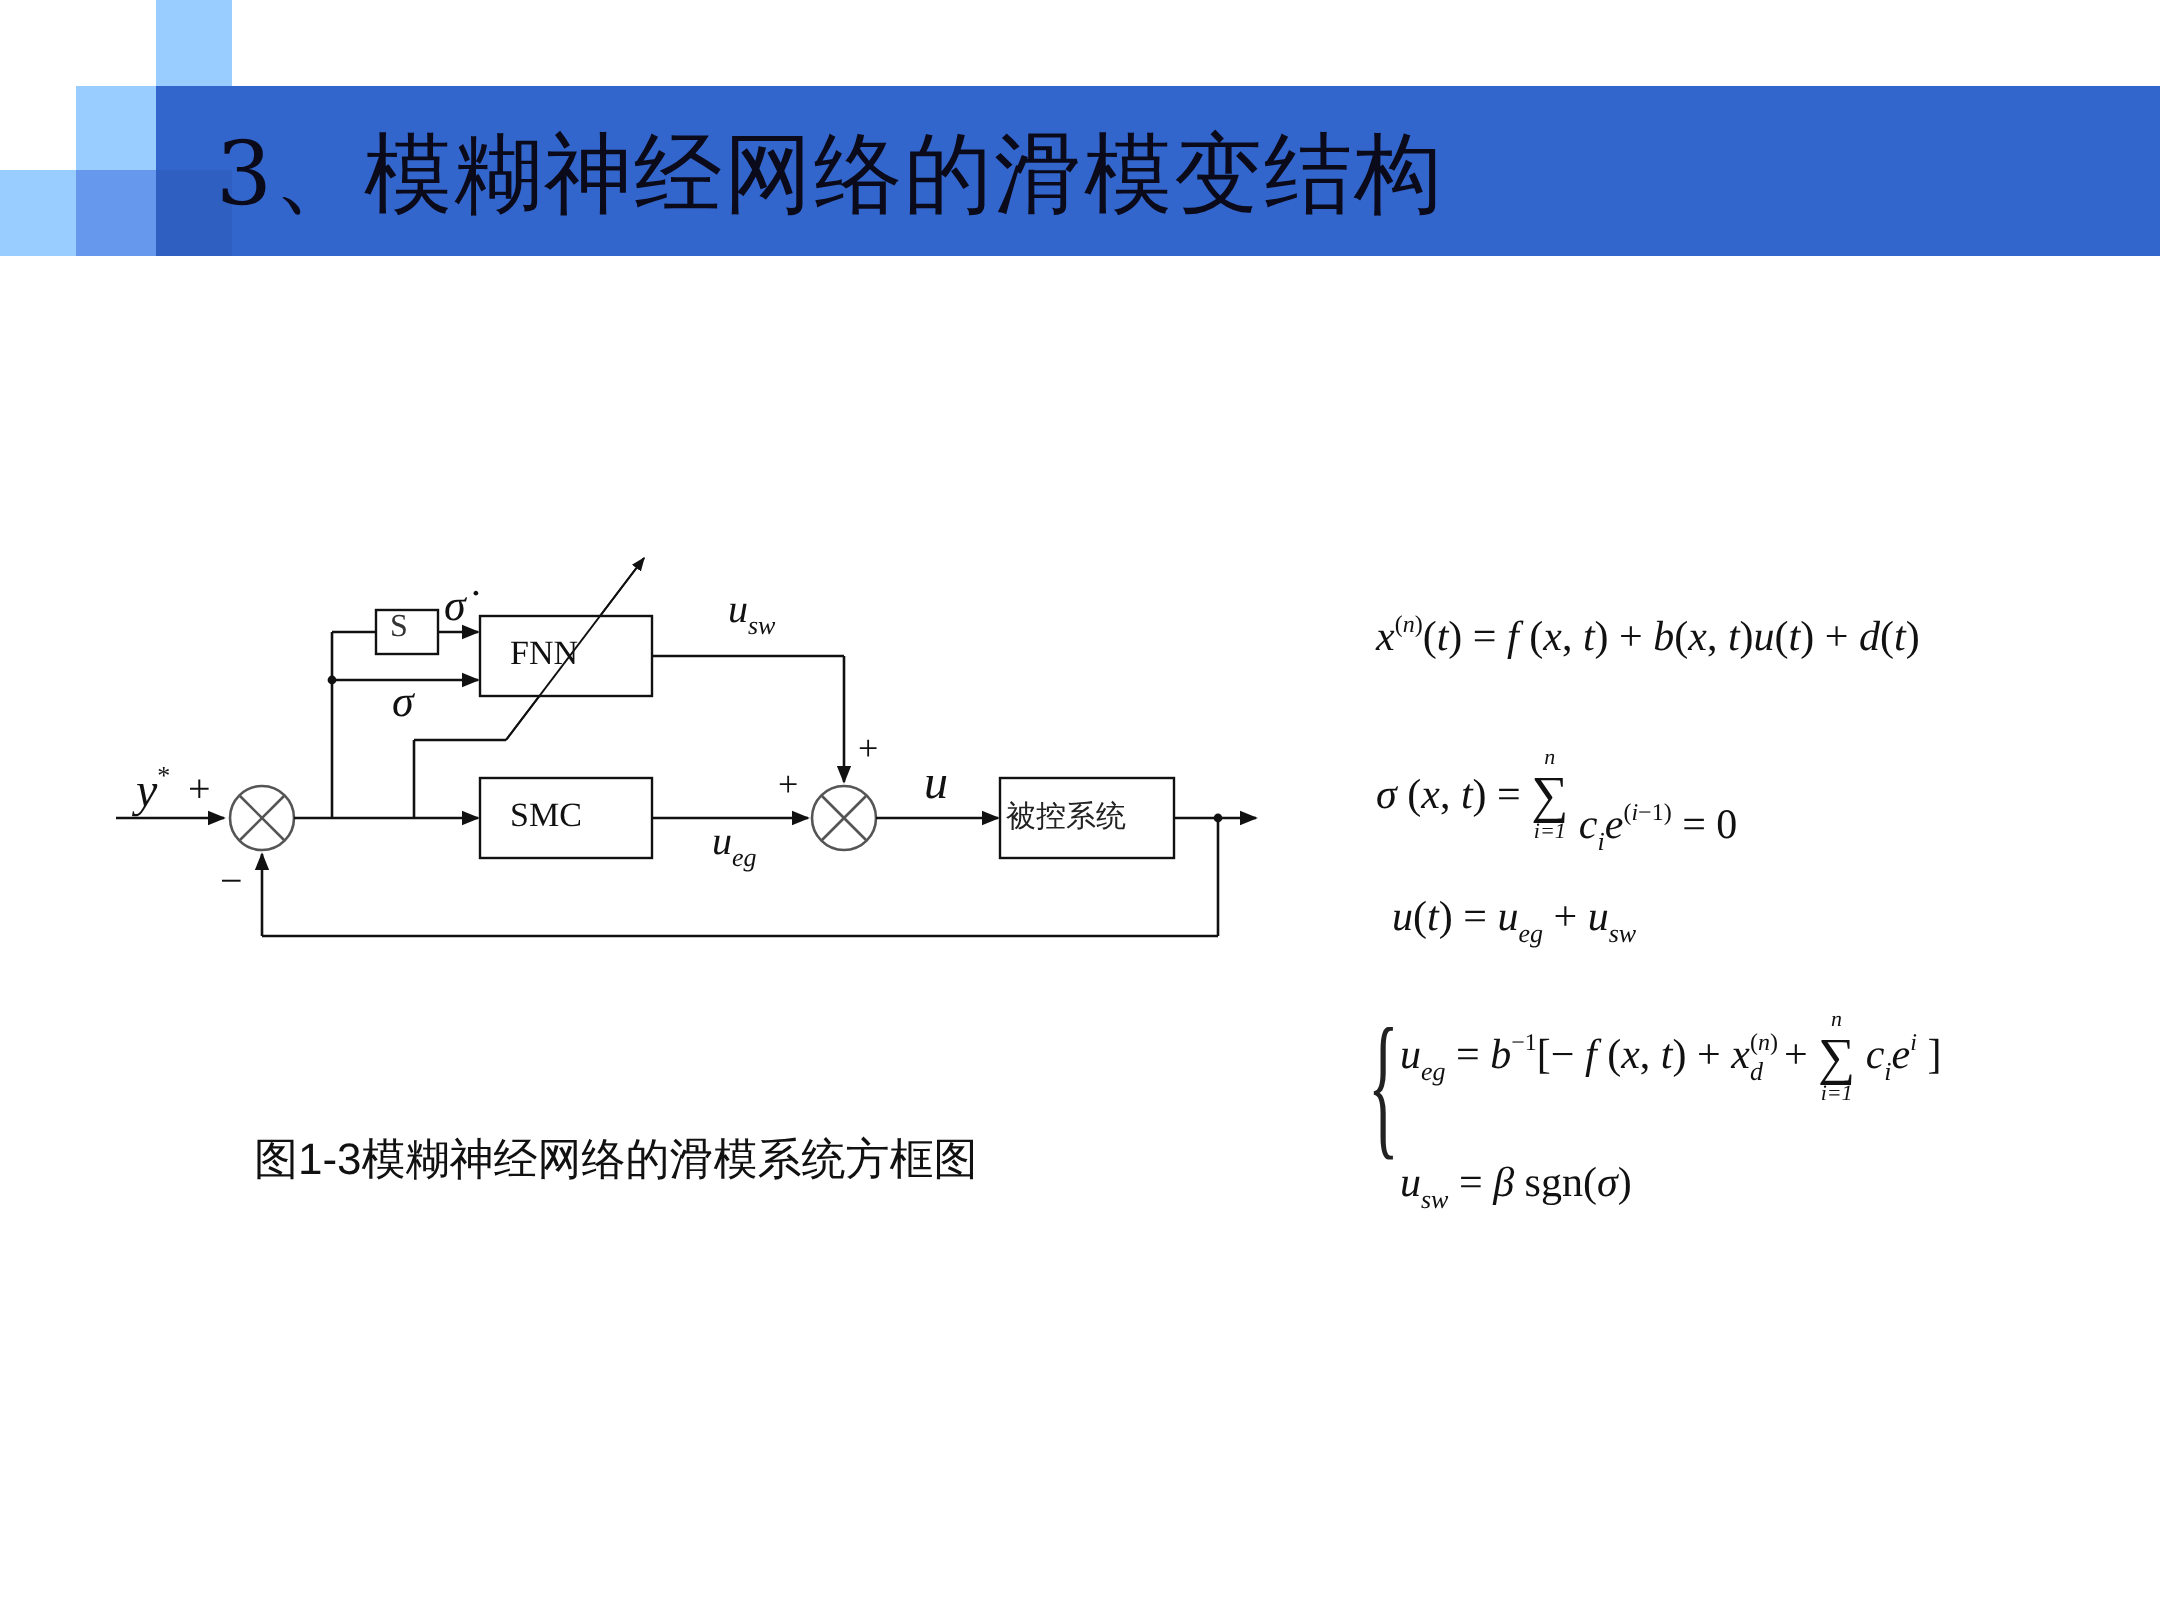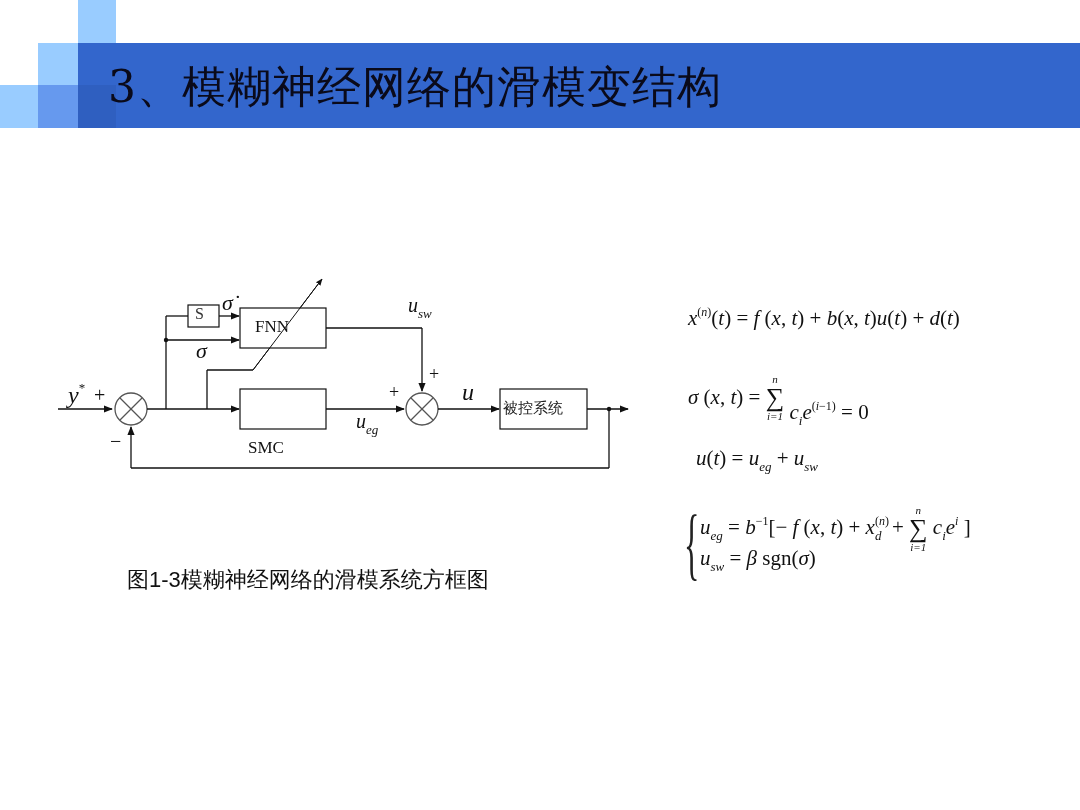--- a/index.html
+++ b/index.html
@@ -78,29 +78,29 @@
   <rect x="188" y="305" width="31" height="22" fill="#fff" stroke="#111" stroke-width="1.2"></rect>
   <rect x="240" y="308" width="86" height="40" fill="#fff" stroke="#111" stroke-width="1.2"></rect>
   <rect x="240" y="389" width="86" height="40" fill="#fff" stroke="#111" stroke-width="1.2"></rect>
   <rect x="500" y="389" width="87" height="40" fill="#fff" stroke="#111" stroke-width="1.2"></rect>
 
   <line x1="253" y1="370" x2="322" y2="279" stroke="#111" stroke-width="1"></line>
 </svg>
 
 <div style="position:absolute;left:195px;top:305px;font-size:16px;color:#333;">S</div>
 <div style="position:absolute;left:240px;top:317px;width:64px;text-align:center;font-size:17px;">FNN</div>
-<div style="position:absolute;left:248px;top:398px;width:86px;font-size:17px;margin-top:40px;">SMC</div>
+<div style="position:absolute;left:230px;top:398px;width:86px;text-align:center;font-size:17px;">SMC</div>
 <div style="position:absolute;left:500px;top:399px;width:66px;text-align:center;font-size:15px;font-family:'DejaVu Sans',sans-serif;color:#222;">被控系统</div>
 
 <div style="position:absolute;left:68px;top:380px;font-size:24px;font-style:italic;"><span>y</span><span style="font-size:13px;vertical-align:11px;font-style:normal;">*</span></div>
 <div style="position:absolute;left:94px;top:384px;font-size:20px;">+</div>
 <div style="position:absolute;left:110px;top:430px;font-size:20px;">−</div>
 <div style="position:absolute;left:222px;top:290px;font-size:22px;font-style:italic;">σ̇</div>
 <div style="position:absolute;left:196px;top:338px;font-size:22px;font-style:italic;">σ</div>
-<div style="position:absolute;left:364px;top:294px;font-size:20px;font-style:italic;margin-left:44px;"><span>u</span><span class="sub">sw</span></div>
+<div style="position:absolute;left:364px;top:294px;font-size:20px;font-style:italic;"><span>u</span><span class="sub">sw</span></div>
 <div style="position:absolute;left:356px;top:410px;font-size:20px;font-style:italic;"><span>u</span><span class="sub">eg</span></div>
 <div style="position:absolute;left:429px;top:364px;font-size:18px;">+</div>
 <div style="position:absolute;left:389px;top:382px;font-size:18px;">+</div>
 <div style="position:absolute;left:462px;top:379px;font-size:24px;font-style:italic;">u</div>
 
 <div class="caption">图1-3模糊神经网络的滑模系统方框图</div>
 
 <div class="eq" style="left:688px;top:291px;margin-top:14px;">
   <span class="it">x</span><span class="sup">(<span class="it">n</span>)</span>(<span class="it">t</span>) = <span class="it">f</span> (<span class="it">x</span>, <span class="it">t</span>) + <span class="it">b</span>(<span class="it">x</span>, <span class="it">t</span>)<span class="it">u</span>(<span class="it">t</span>) + <span class="it">d</span>(<span class="it">t</span>)
 </div>
@@ -124,15 +124,15 @@
 <div class="eq" style="left:700px;top:505px;">
   <span style="display:inline-block;vertical-align:middle;"><span class="it">u</span><span class="sub">eg</span> = <span class="it">b</span><span class="sup">−1</span>[− <span class="it">f</span> (<span class="it">x</span>, <span class="it">t</span>) + <span class="it">x</span><span class="sup">(<span class="it">n</span>)</span><span class="sub" style="margin-left:-14px;">d</span> &nbsp;+ </span>
   <span style="display:inline-block;text-align:center;vertical-align:middle;line-height:1;">
     <span style="display:block;font-size:11px;font-style:italic;">n</span>
     <span style="display:block;font-size:26px;">∑</span>
     <span style="display:block;font-size:11px;font-style:italic;">i=1</span>
   </span>
   <span style="display:inline-block;vertical-align:middle;"><span class="it">c</span><span class="sub">i</span><span class="it">e</span><span class="sup it">i</span> ]</span>
 </div>
 
-<div class="eq" style="left:700px;top:546px;">
+<div class="eq" style="left:700px;top:579px;">
   <span class="it">u</span><span class="sub">sw</span> = <span class="it">β</span> sgn(<span class="it">σ</span>)
 </div>
 
 </body></html>

